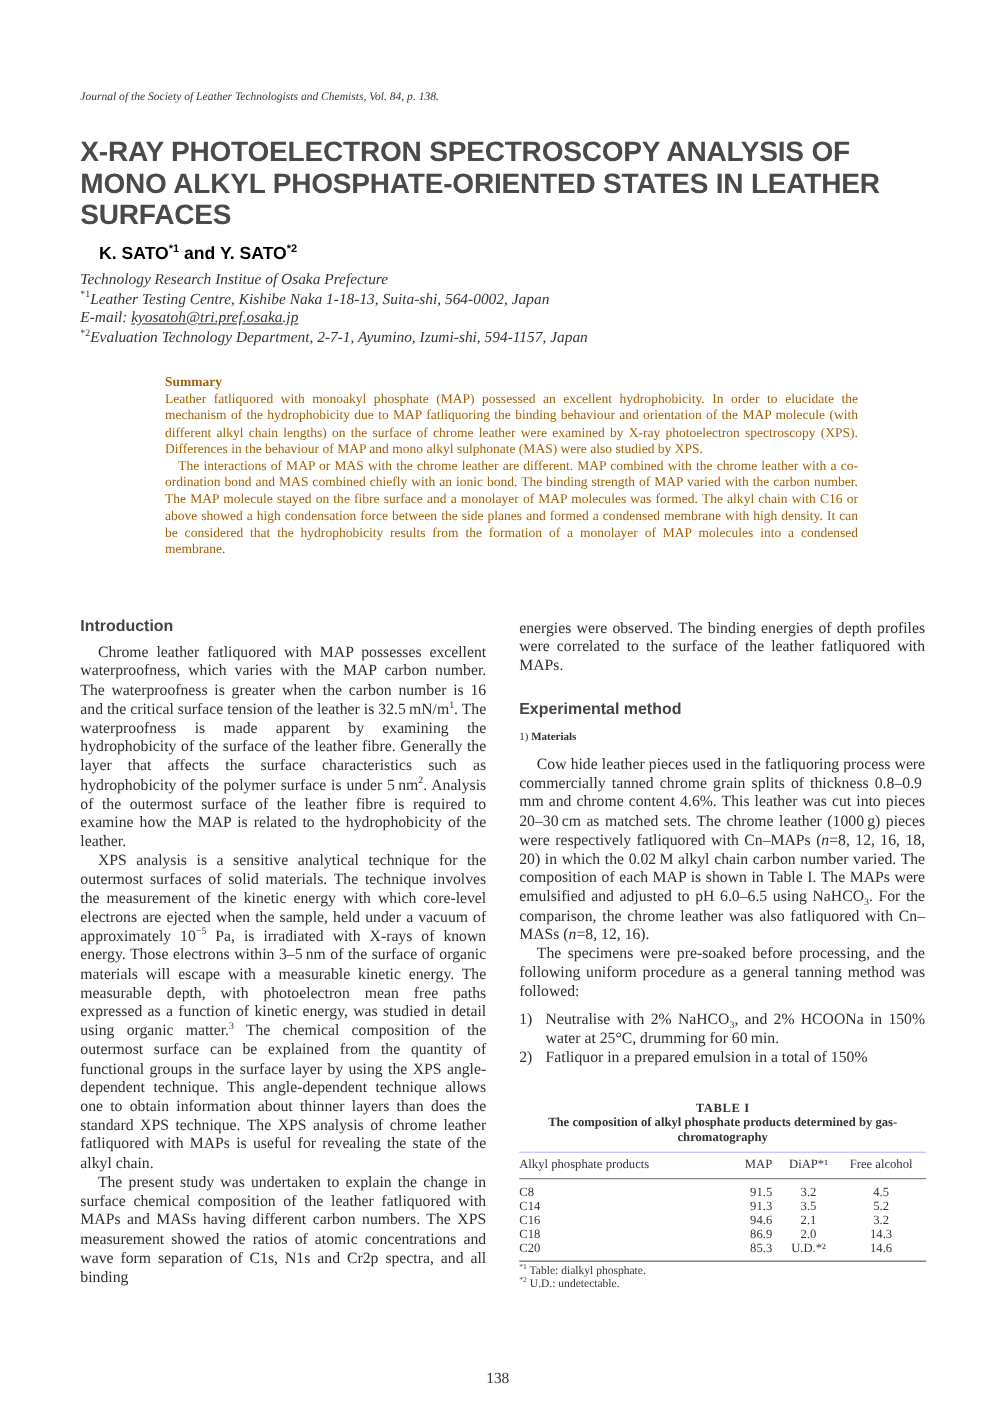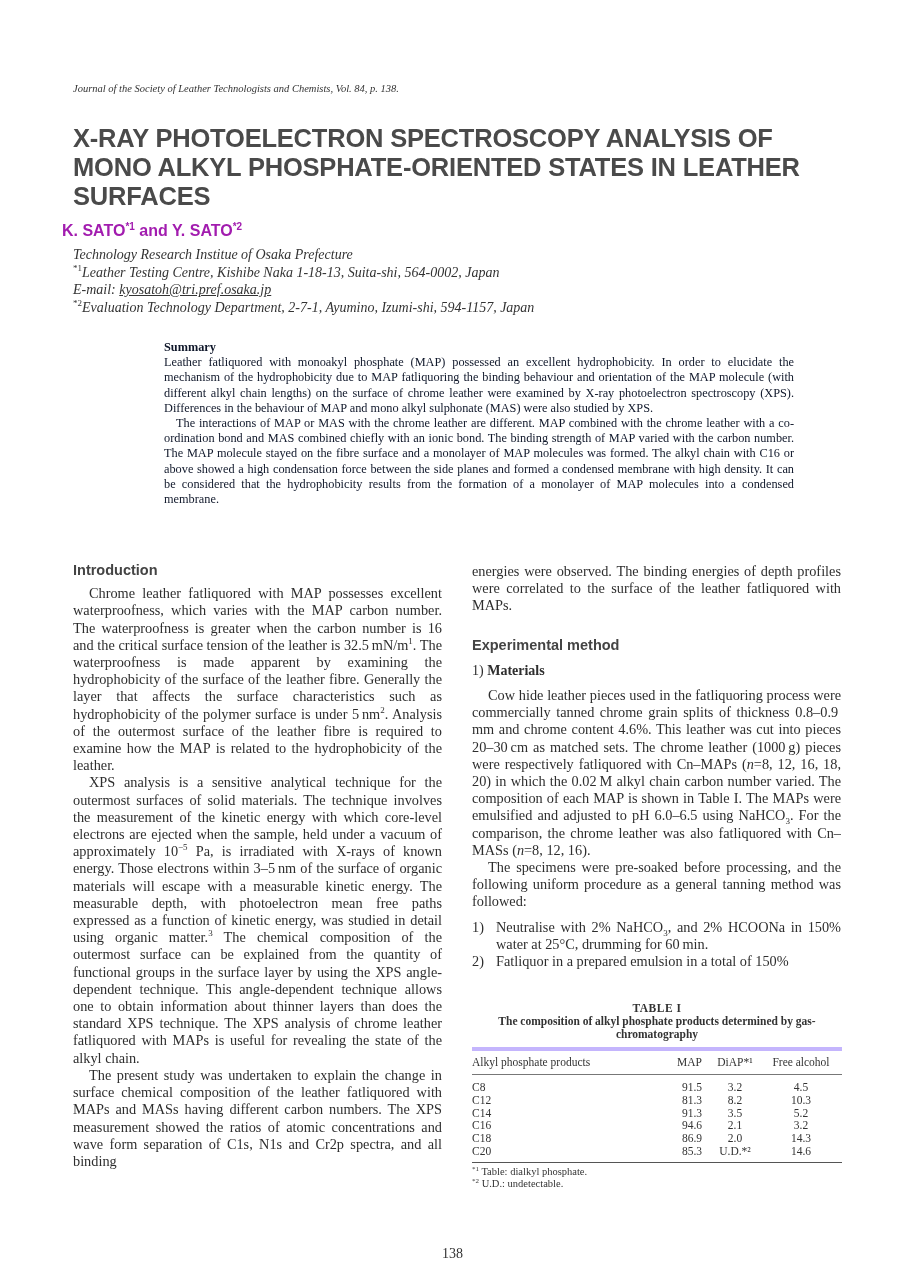--- a/index.html
+++ b/index.html
@@ -10,60 +10,60 @@
   .journal {
     position: absolute; left: 73px; top: 83px;
     font-style: italic; font-size: 10.5px; color: #333;
   }
   .title {
     position: absolute; left: 73px; top: 124px; width: 780px;
     font-family: "Liberation Sans", sans-serif; font-weight: bold;
     font-size: 25.5px; line-height: 29px; color: #4a4a4a; letter-spacing: -0.2px;
   }
   .authors {
-    position: absolute; left: 62px; top: 222px;
+    position: absolute; left: 90px; top: 222px;
     font-family: "Liberation Sans", sans-serif; font-weight: bold;
-    font-size: 16px; color: #a21caf;
+    font-size: 16px; color: #000000;
   }
   .authors sup { font-size: 10px; }
   .affil {
     position: absolute; left: 73px; top: 246px; width: 700px;
     font-style: italic; font-size: 14px; line-height: 17.5px; color: #333;
   }
   .affil sup { font-size: 9px; font-style: normal; }
   .affil .email { text-decoration: underline; }
   .summary {
-    position: absolute; left: 164px; top: 340px; width: 630px;
-    font-size: 12.3px; line-height: 15.2px; text-align: justify; color: #0f172a;
+    position: absolute; left: 150px; top: 340px; width: 630px;
+    font-size: 12.3px; line-height: 15.2px; text-align: justify; color: #a16207;
   }
   .summary .h { font-weight: bold; }
   .summary p { margin: 0; }
   .summary p.indent { text-indent: 12px; }
   .col { position: absolute; width: 369px; font-size: 14.3px; line-height: 17.2px; text-align: justify; color: #2e2e2e; }
   .col.left { left: 73px; top: 562px; }
   .col.right { left: 472px; top: 563px; }
   .col p { margin: 0; }
   .col p.indent { text-indent: 16px; }
   .sec-head {
     font-family: "Liberation Sans", sans-serif; font-weight: bold;
     font-size: 14.5px; color: #444; margin: 0 0 6px 0; text-align: left;
   }
-  .sub-head { font-weight: bold; font-size: 14px; margin: 8px 0 8px 0; text-align: left; }
+  .sub-head { font-weight: bold; font-size: 10px; margin: 8px 0 8px 0; text-align: left; }
   .sub-head .num { font-weight: normal; }
   .steps { margin: 8px 0 0 0; padding: 0; list-style: none; }
   .steps li { display: flex; }
   .steps li .n { width: 24px; flex: none; }
   .steps li .t { flex: 1; }
   sup { font-size: 9px; line-height: 0; }
   sub { font-size: 9px; line-height: 0; }
   .table-wrap { position: absolute; left: 472px; top: 1002px; width: 370px; color: #333; }
   .tcap { text-align: center; font-size: 11.5px; line-height: 13px; font-weight: bold; }
   .tcap .tt { font-size: 11.5px; letter-spacing: 0.5px; }
   table { width: 100%; border-collapse: collapse; margin-top: 6px; font-size: 11.5px; }
-  thead tr { border-top: 4px solid #c4b5fd; border-bottom: 1px solid #777; }
+  thead tr { border-top: 1px solid #c4b5fd; border-bottom: 1px solid #777; }
   thead th { font-weight: normal; padding: 5px 0 6px 0; }
   tbody tr:first-child td { padding-top: 6px; }
   tbody tr:last-child { border-bottom: 1px solid #555; }
   tbody td { padding: 0; line-height: 12.8px; }
   tbody tr:last-child td { padding-bottom: 4px; }
   th.l, td.l { text-align: left; }
   th.map, td.map { text-align: right; width: 52px; padding-right: 8px; }
   th.diap, td.diap { text-align: center; width: 50px; }
   th.fa, td.fa { text-align: center; width: 82px; }
   .tnotes { font-size: 10.5px; line-height: 12.5px; margin-top: 3px; }
@@ -134,26 +134,20 @@
       </tr>
     </thead>
     <tbody id="tbody">
         <tr>
           <td class="l">C8</td>
           <td class="map">91.5</td>
           <td class="diap">3.2</td>
           <td class="fa">4.5</td>
         </tr>
         <tr>
-          <td class="l">C12</td>
-          <td class="map">81.3</td>
-          <td class="diap">8.2</td>
-          <td class="fa">10.3</td>
-        </tr>
-        <tr>
           <td class="l">C14</td>
           <td class="map">91.3</td>
           <td class="diap">3.5</td>
           <td class="fa">5.2</td>
         </tr>
         <tr>
           <td class="l">C16</td>
           <td class="map">94.6</td>
           <td class="diap">2.1</td>
           <td class="fa">3.2</td>

